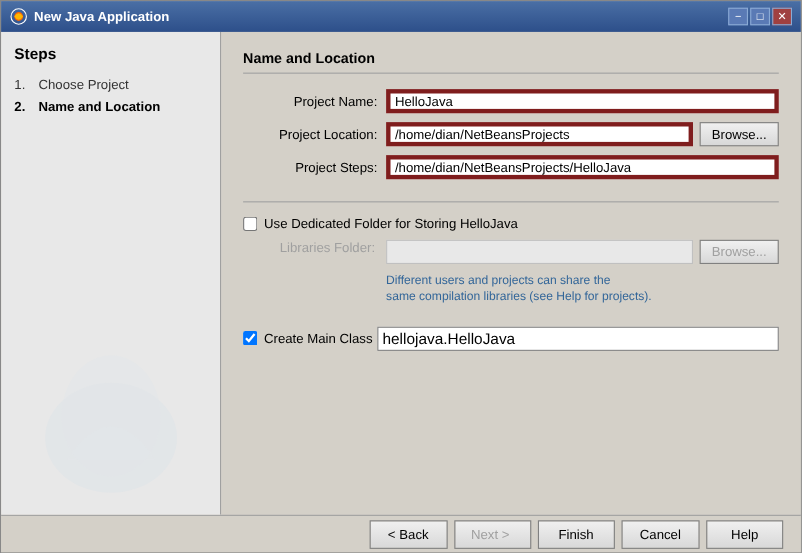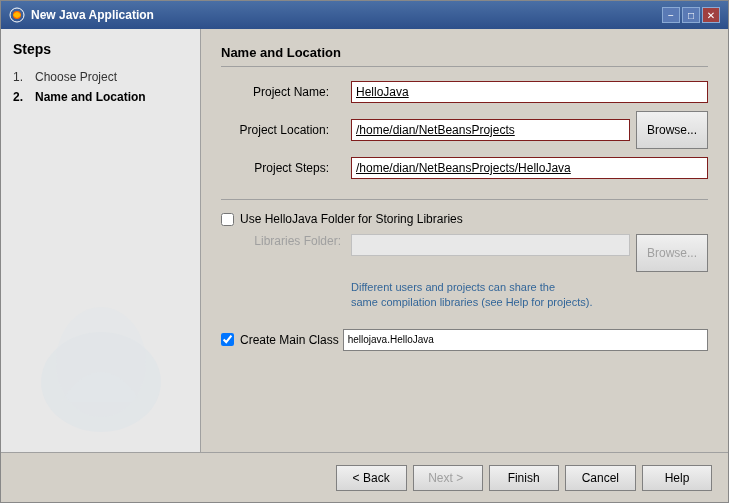--- a/index.html
+++ b/index.html
@@ -133,39 +133,38 @@
       margin-bottom: 14px;
     }
     .form-row {
       display: flex;
       align-items: center;
       margin-bottom: 8px;
     }
     .form-label {
       width: 130px;
       text-align: right;
-      padding-right: 22px;
+      padding-right: 8px;
       font-size: 12px;
       color: #000;
       flex-shrink: 0;
     }
     .form-input {
       flex: 1;
       height: 22px;
-      border: 1px solid #7f1d1d;
+      border: 4px solid #7f1d1d;
       background: white;
       padding: 2px 4px;
       font-size: 12px;
       font-family: inherit;
-      text-decoration: underline;
     }
     .browse-btn {
       margin-left: 6px;
       padding: 2px 10px;
-      height: 38px;
+      height: 22px;
       background: linear-gradient(to bottom, #f0f0f0, #d8d8d8);
       border: 1px solid #808080;
       font-size: 12px;
       cursor: pointer;
       white-space: nowrap;
     }
     .browse-btn.disabled {
       color: #a0a0a0;
       cursor: default;
     }
@@ -238,28 +237,28 @@
       color: #000;
       margin-right: 4px;
       white-space: nowrap;
     }
     .main-class-input {
       flex: 1;
       height: 22px;
       border: 1px solid #808080;
       background: white;
       padding: 2px 4px;
-      font-size: 10px;
+      font-size: 14px;
       font-family: inherit;
     }
 
     .spacer { flex: 1; }
 
     .footer {
-      height: 50px;
+      height: 34px;
       background: #d4d0c8;
       border-top: 1px solid #a0a0a0;
       display: flex;
       align-items: center;
       justify-content: flex-end;
       padding: 0 16px;
       gap: 6px;
     }
     .footer-btn {
       padding: 4px 16px;
@@ -337,21 +336,21 @@
 
       <div class="form-row">
         <label class="form-label">Project Steps:</label>
         <input class="form-input" type="text" value="/home/dian/NetBeansProjects/HelloJava" style="">
       </div>
 
       <hr class="separator">
 
       <div class="checkbox-row">
         <input type="checkbox" id="dedicated-folder-cb" style="">
-        <label class="checkbox-label" for="dedicated-folder-cb">Use HelloJava Folder for Storing Libraries</label>
+        <label class="checkbox-label" for="dedicated-folder-cb">Use Dedicated Folder for Storing HelloJava</label>
       </div>
 
       <div class="libraries-row">
         <label class="libraries-label">Libraries Folder:</label>
         <input class="libraries-input" type="text" disabled="" style="">
         <button class="browse-btn disabled" style="margin-left:6px;color:#a0a0a0;">Browse...</button>
       </div>
 
       <div class="help-text">
         <span>Different users and projects can share the</span><br>

